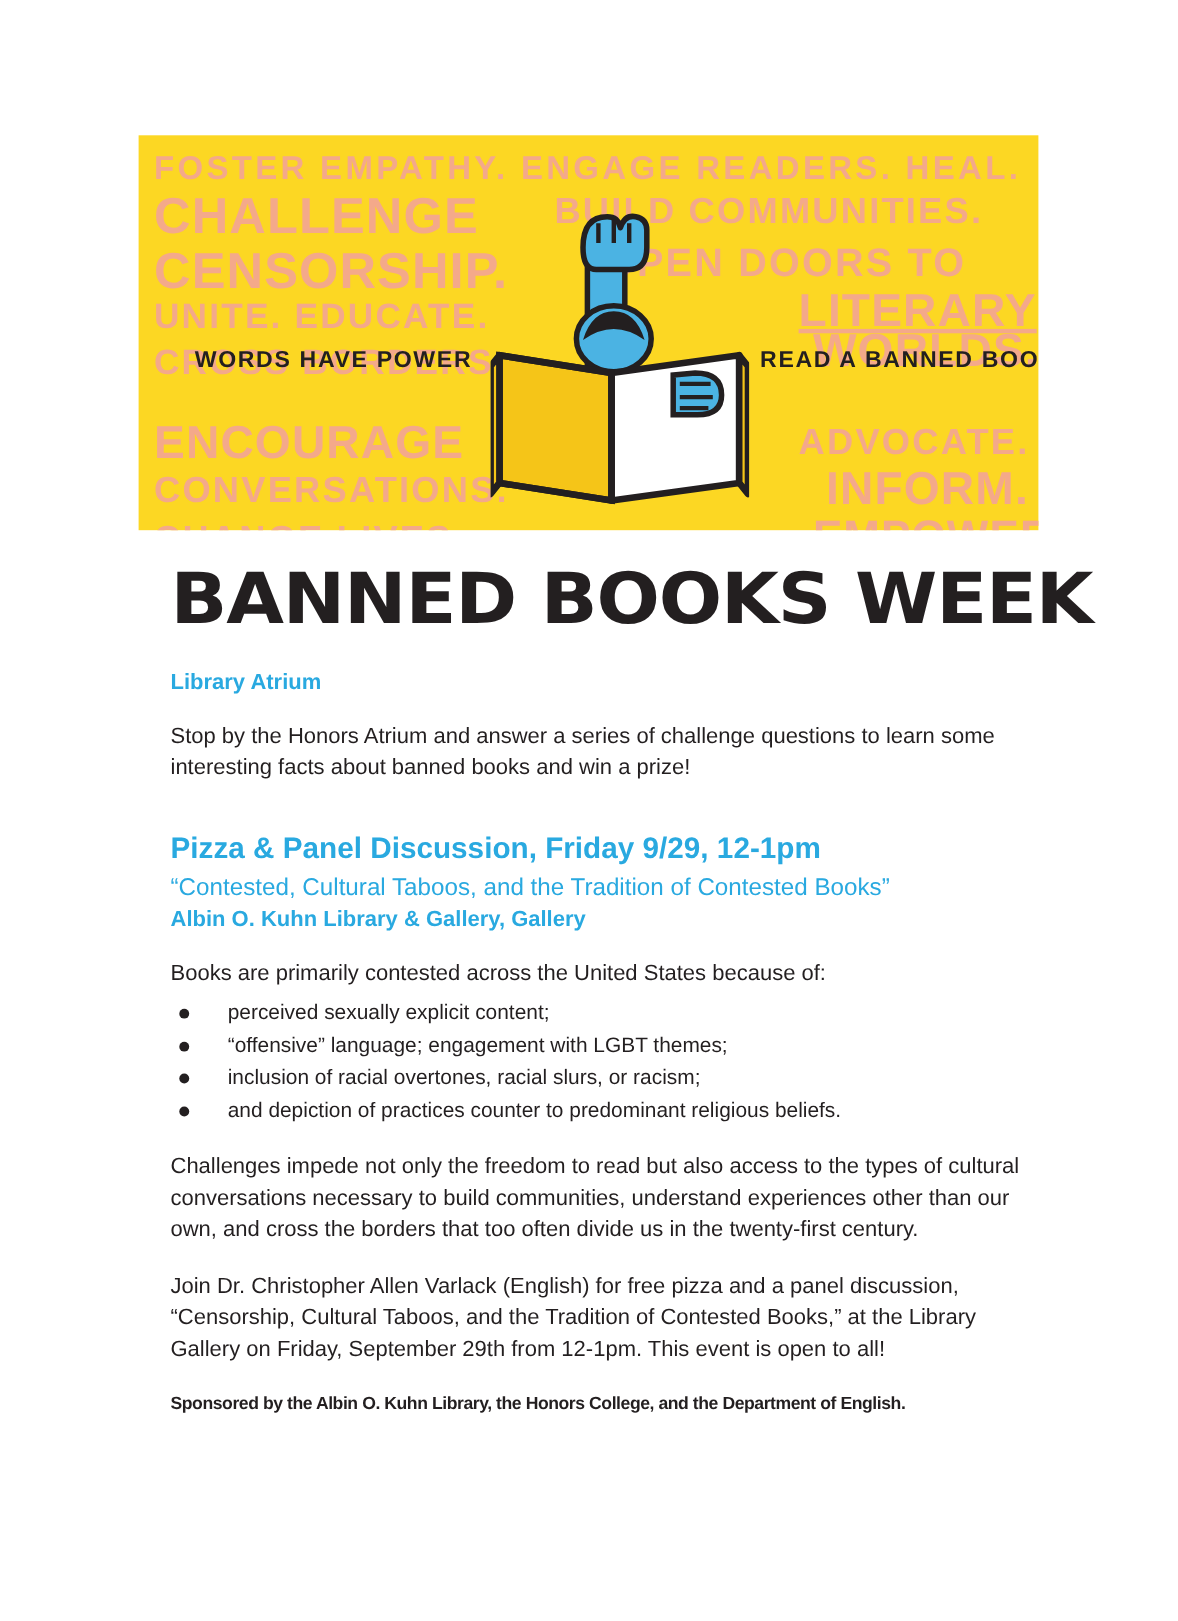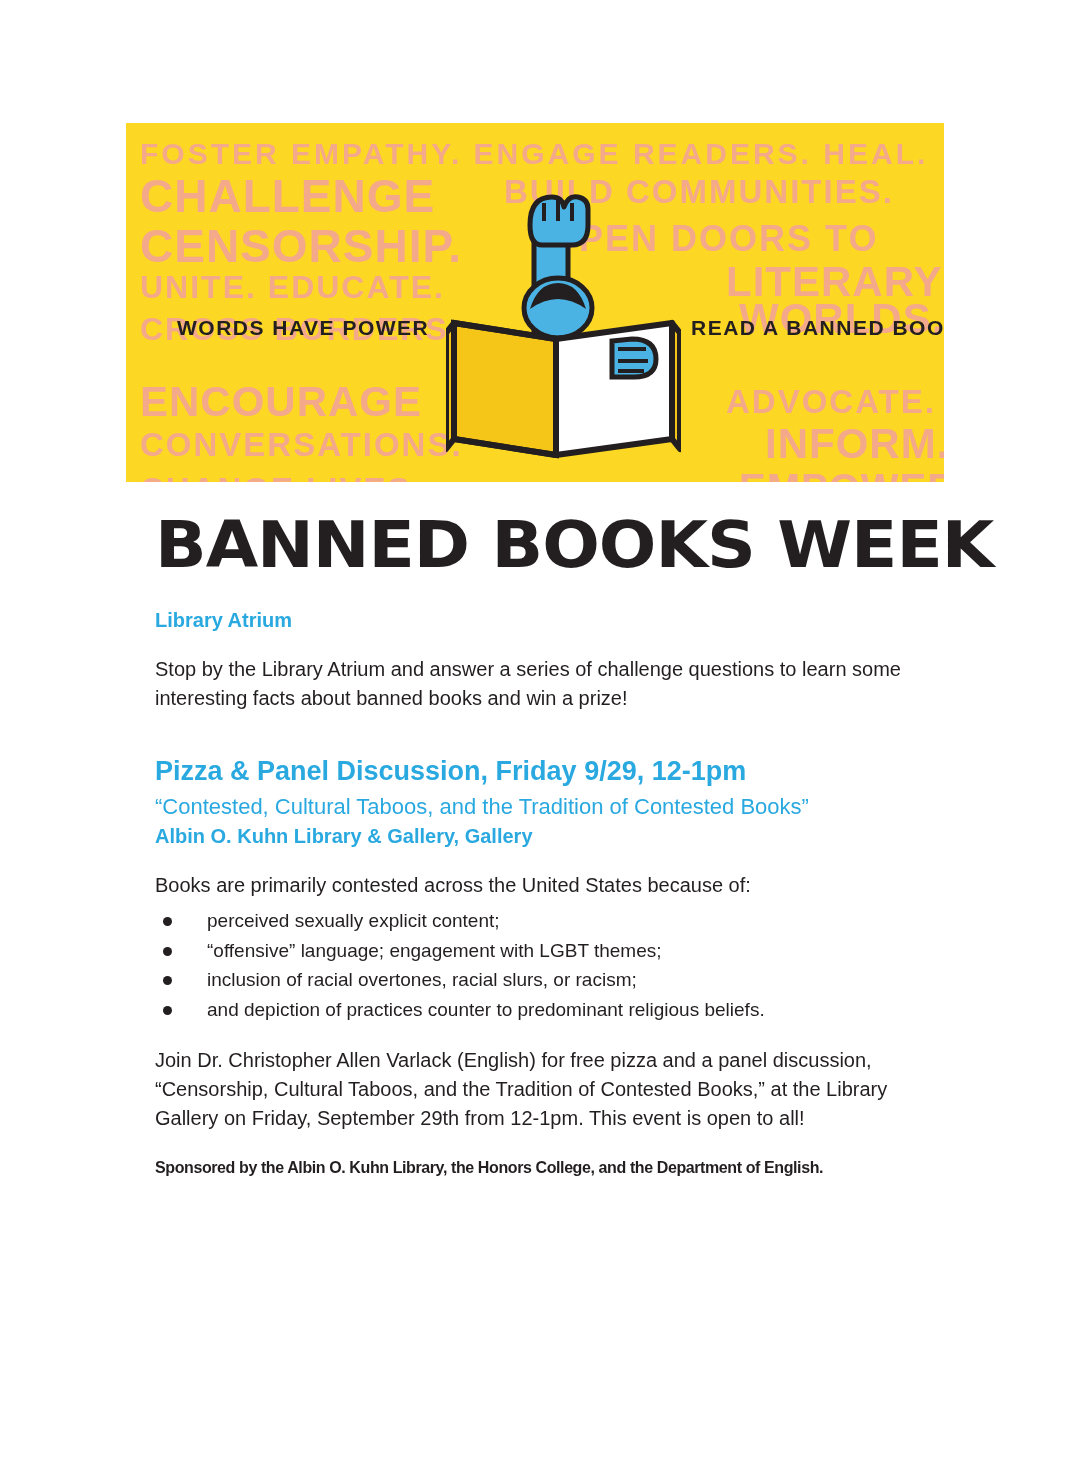--- a/index.html
+++ b/index.html
@@ -44,27 +44,27 @@
     position: absolute;
     white-space: nowrap;
     text-transform: uppercase;
   }
   .bw.r1 { left: 14px;  top: 16px;  font-size: 30px; letter-spacing: 3px; }
   .bw.r2 { left: 14px;  top: 50px;  font-size: 46px; letter-spacing: 1px; }
   .bw.r2b{ left: 378px; top: 52px;  font-size: 33px; letter-spacing: 2px; }
   .bw.r3 { left: 14px;  top: 100px; font-size: 46px; letter-spacing: 1px; }
   .bw.r3b{ left: 423px; top: 98px;  font-size: 36px; letter-spacing: 2px; }
   .bw.r4 { left: 14px;  top: 148px; font-size: 32px; letter-spacing: 2px; }
-  .bw.r4b{ left: 600px; top: 138px; font-size: 42px; letter-spacing: 1px; }
+  .bw.r4b{ left: 600px; top: 138px; font-size: 42px; letter-spacing: 1px; text-decoration: underline; }
   .bw.r5 { left: 14px;  top: 190px; font-size: 32px; letter-spacing: 2px; }
   .bw.r5b{ left: 613px; top: 175px; font-size: 42px; letter-spacing: 1px; }
   .bw.r7 { left: 14px;  top: 258px; font-size: 42px; letter-spacing: 1px; }
   .bw.r7b{ left: 600px; top: 262px; font-size: 33px; letter-spacing: 2px; }
   .bw.r8 { left: 14px;  top: 305px; font-size: 33px; letter-spacing: 2px; }
-  .bw.r8b{ left: 625px; top: 300px; font-size: 42px; letter-spacing: 1px; margin-left: 14px; }
+  .bw.r8b{ left: 625px; top: 300px; font-size: 42px; letter-spacing: 1px; }
   .bw.r9 { left: 14px;  top: 350px; font-size: 33px; letter-spacing: 2px; }
   .bw.r9b{ left: 613px; top: 345px; font-size: 40px; letter-spacing: 1px; }
 
   .banner-tag {
     position: absolute;
     font-weight: bold;
     color: #231f20;
     font-size: 21px;
     letter-spacing: 1.5px;
     white-space: nowrap;
@@ -206,35 +206,36 @@
     <div class="banner-tag left">WORDS HAVE POWER</div>
     <div class="banner-tag right">READ A BANNED BOOK</div>
   </div>
 
   <div class="headline">BANNED BOOKS WEEK</div>
 
   <div class="content">
 
     <div>
       <div class="ev-sub">Library Atrium</div>
-      <p class="para">Stop by the Library Atrium and answer a series of challenge questions to learn some interesting facts about banned books and win a prize!</p>
+      <p class="para">Stop by the Honors Atrium and answer a series of challenge questions to learn some interesting facts about banned books and win a prize!</p>
     </div>
 
     <div class="block2">
       <div class="ev-title">Pizza &amp; Panel Discussion, Friday 9/29, 12-1pm</div>
       <div class="ev-quote">“Contested, Cultural Taboos, and the Tradition of Contested Books”</div>
       <div class="ev-sub">Albin O. Kuhn Library &amp; Gallery, Gallery</div>
 
       <p class="para">Books are primarily contested across the United States because of:</p>
       <ul class="reasons">
         <li>perceived sexually explicit content;</li>
         <li>“offensive” language; engagement with LGBT themes;</li>
         <li>inclusion of racial overtones, racial slurs, or racism;</li>
         <li>and depiction of practices counter to predominant religious beliefs.</li>
       </ul>
 
+      <p class="para">Challenges impede not only the freedom to read but also access to the types of cultural conversations necessary to build communities, understand experiences other than our own, and cross the borders that too often divide us in the twenty-first century.</p>
       <p class="para">Join Dr. Christopher Allen Varlack (English) for free pizza and a panel discussion, “Censorship, Cultural Taboos, and the Tradition of Contested Books,” at the Library Gallery on Friday, September 29th from 12-1pm. This event is open to all!</p>
 
       <div class="sponsor">Sponsored by the Albin O. Kuhn Library, the Honors College, and the Department of English.</div>
     </div>
 
   </div>
 </div>
 
 </body></html>

